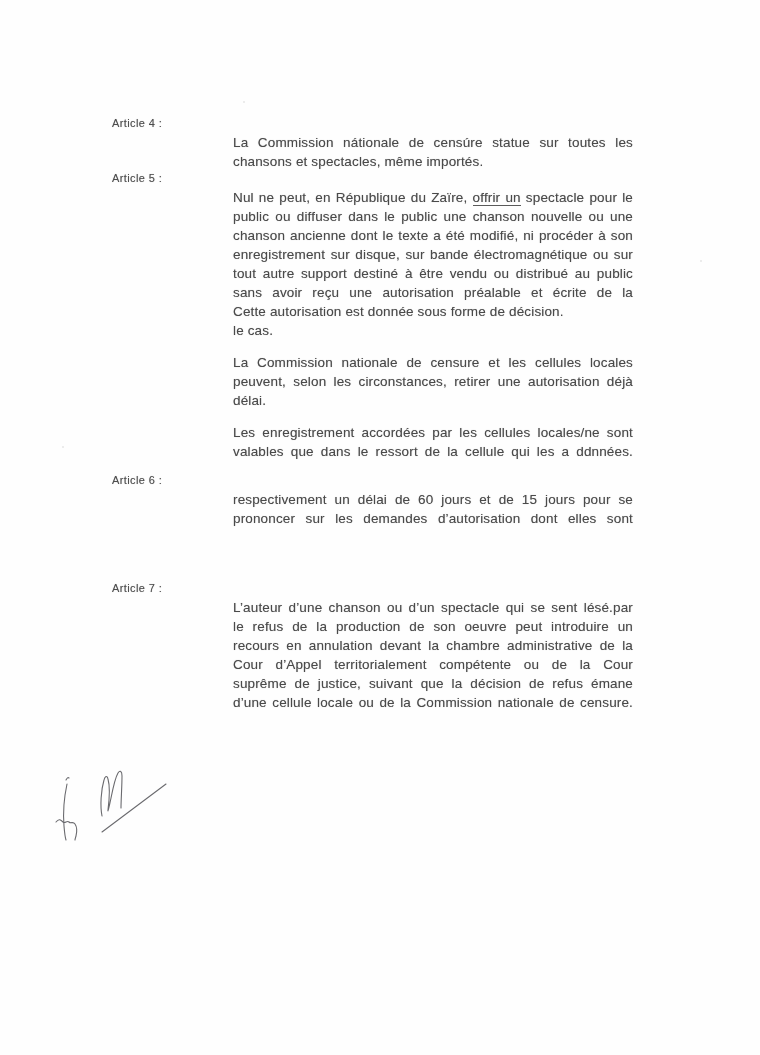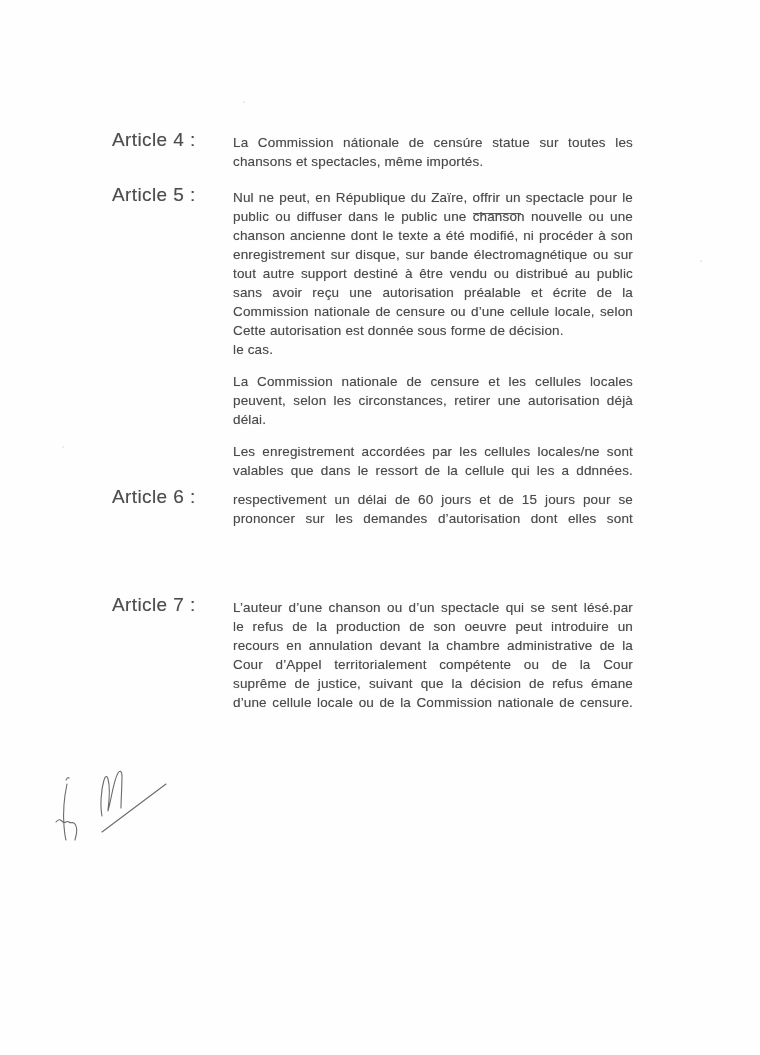--- a/index.html
+++ b/index.html
@@ -29,23 +29,23 @@
   .article-row {
     position: absolute;
     left: 0;
     width: 760px;
     display: flex;
     align-items: flex-start;
   }
   .article-label {
     position: absolute;
     left: 112px;
-    top: 12px;
+    top: 0;
     width: 110px;
-    font-size: 19px;
+    font-size: 11px;
     color: #4d4d4d;
     letter-spacing: 0.4px;
     text-shadow: 0 0 0.8px rgba(80,80,80,0.45);
     white-space: nowrap;
   }
   .article-body {
     position: absolute;
     left: 233px;
     top: 16px;
     width: 400px;
@@ -60,21 +60,21 @@
     letter-spacing: 0.15px;
     text-shadow: 0 0 0.8px rgba(80,80,80,0.45);
     white-space: normal;
   }
   .line.j {
     text-align: justify;
     text-align-last: justify;
   }
   .u {
     border-bottom: 1px solid #5a5a5a;
-    padding-bottom: 8px;
+    padding-bottom: 0px;
   }
   .signature {
     position: absolute;
     left: 42px;
     top: 758px;
     width: 150px;
     height: 120px;
   }
   .signature svg path, .signature svg line {
     stroke: #6a6a6e;
@@ -105,21 +105,20 @@
       <div class="article-row" style="top: 172px;">
         <div class="article-label">Article 5 :</div>
         <div class="article-body">
           <div class="para">
             <div class="line j"><span>Nul ne peut, en République du Zaïre, </span><span class="u">offrir un</span><span> spectacle pour le</span></div>
             <div class="line j"><span>public ou diffuser dans le public une chanson nouvelle ou une</span></div>
             <div class="line j"><span>chanson ancienne dont le texte a été modifié, ni procéder à son</span></div>
             <div class="line j"><span>enregistrement sur disque, sur bande électromagnétique ou sur</span></div>
             <div class="line j"><span>tout autre support destiné à être vendu ou distribué au public</span></div>
             <div class="line j"><span>sans avoir reçu une autorisation préalable et écrite de la</span></div>
-            <div class="line j"><span>Commission nationale de censure ou d’une cellule locale, selon</span></div>
             <div class="line"><span>Cette autorisation est donnée sous forme de décision.</span></div>
             <div class="line"><span>le cas.</span></div>
           </div>
           <div class="para">
             <div class="line j"><span>La Commission nationale de censure et les cellules locales</span></div>
             <div class="line j"><span>peuvent, selon les circonstances, retirer une autorisation déjà</span></div>
             <div class="line"><span>délai.</span></div>
           </div>
           <div class="para">
             <div class="line j"><span>Les enregistrement accordées par les cellules locales/ne sont</span></div>

